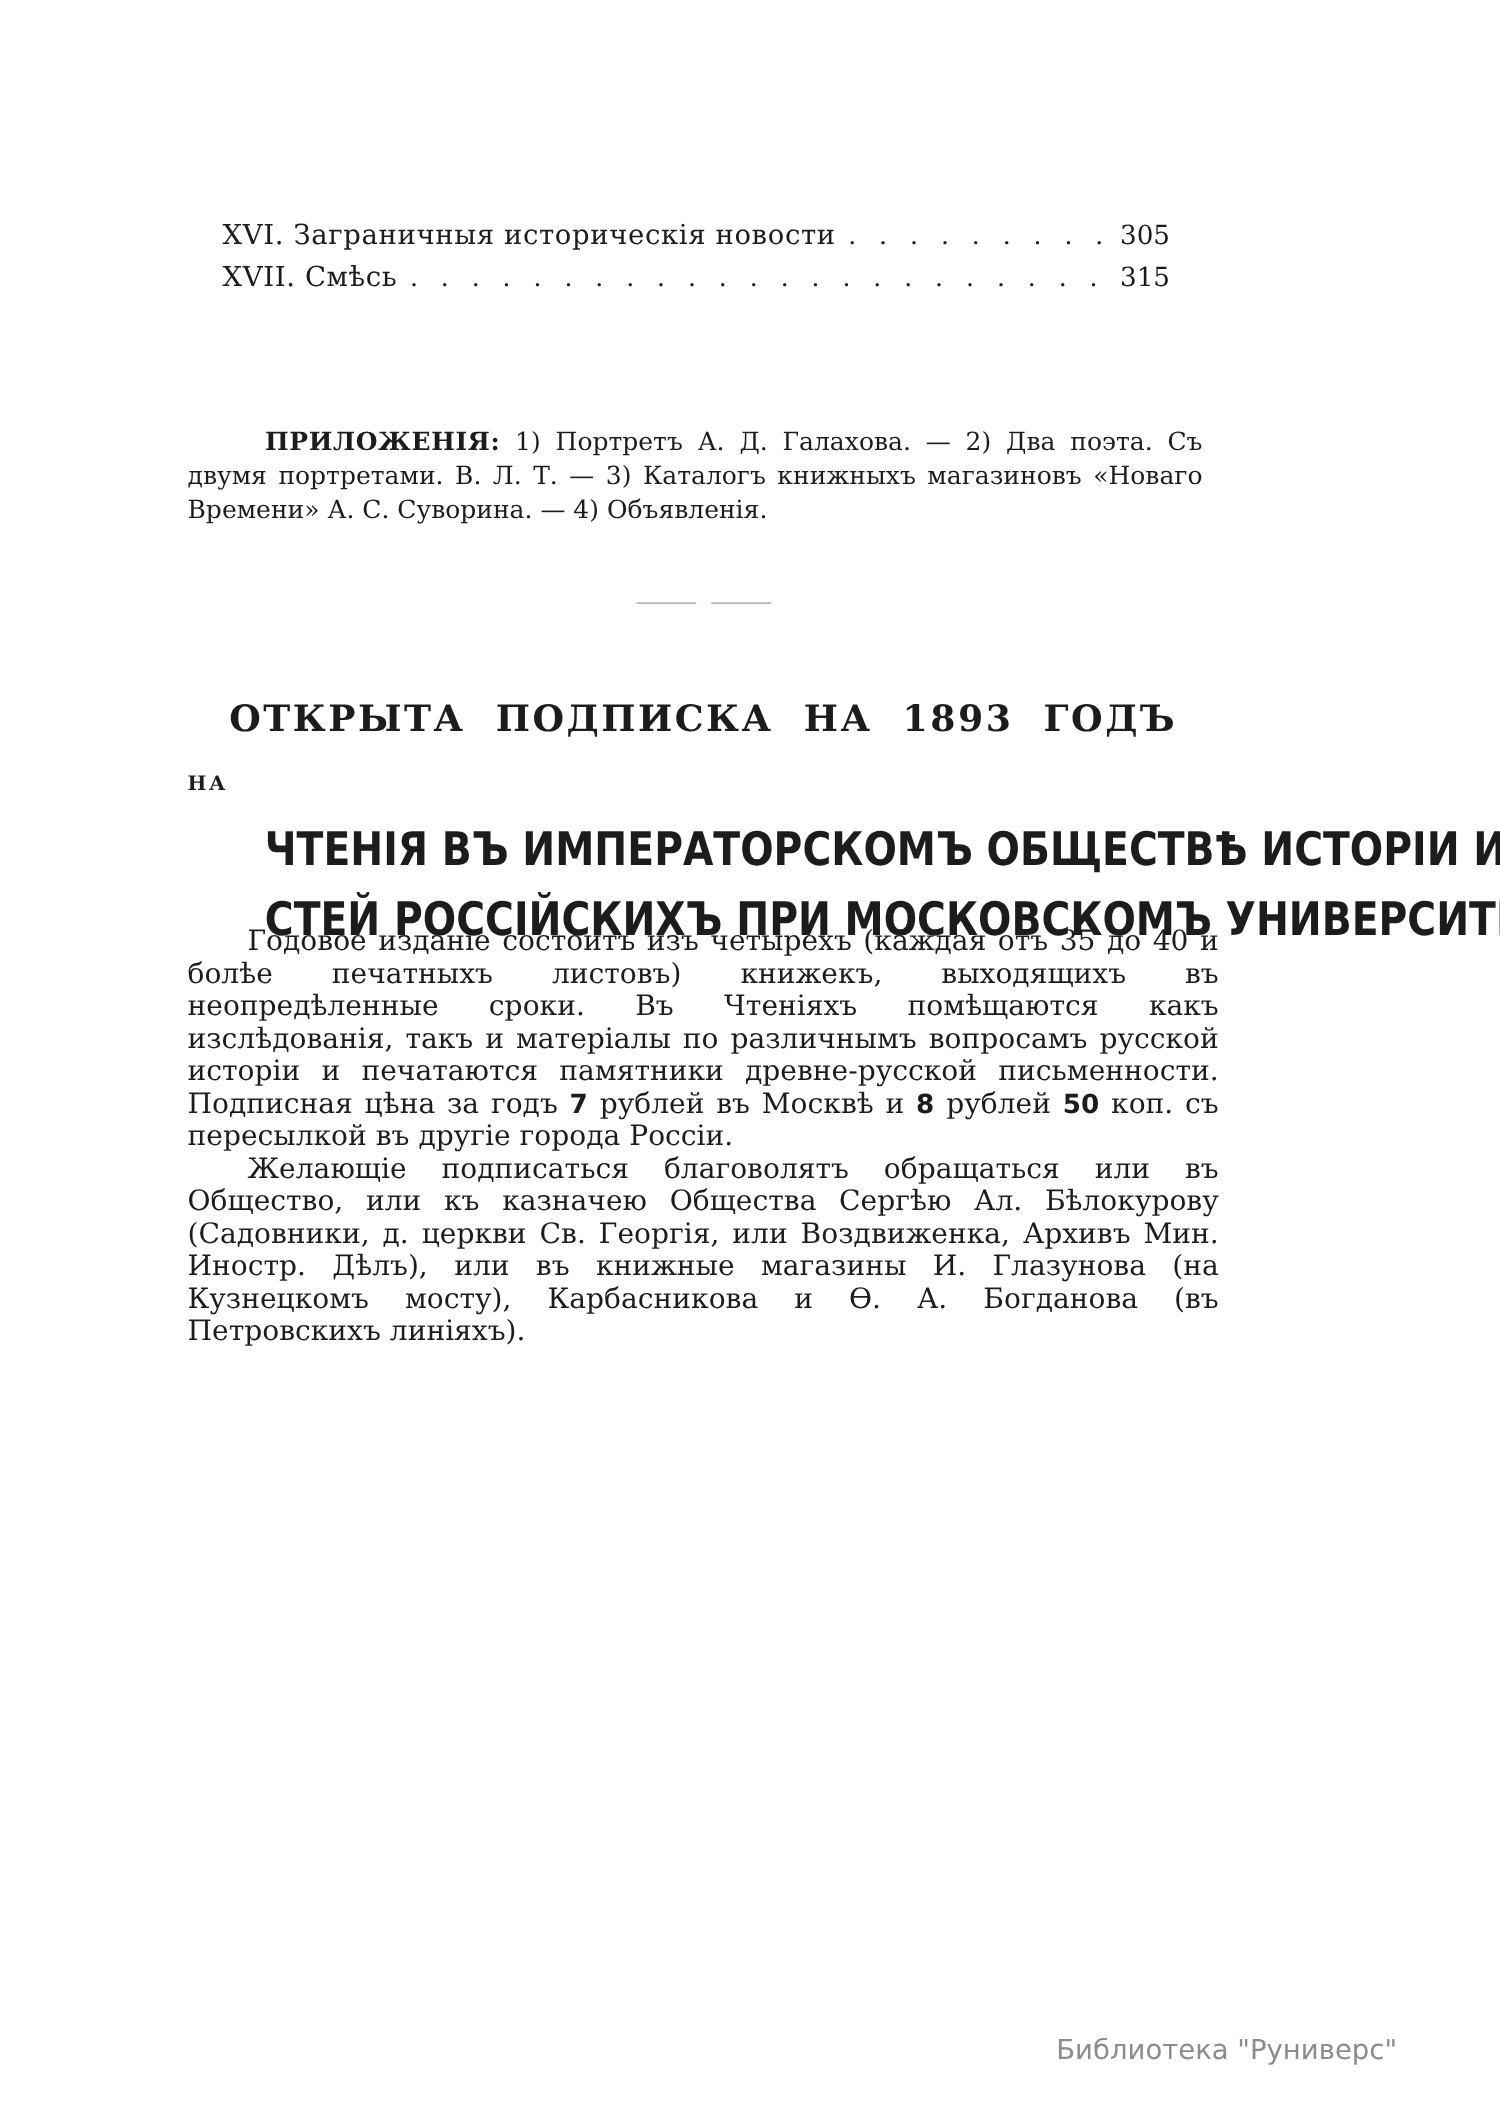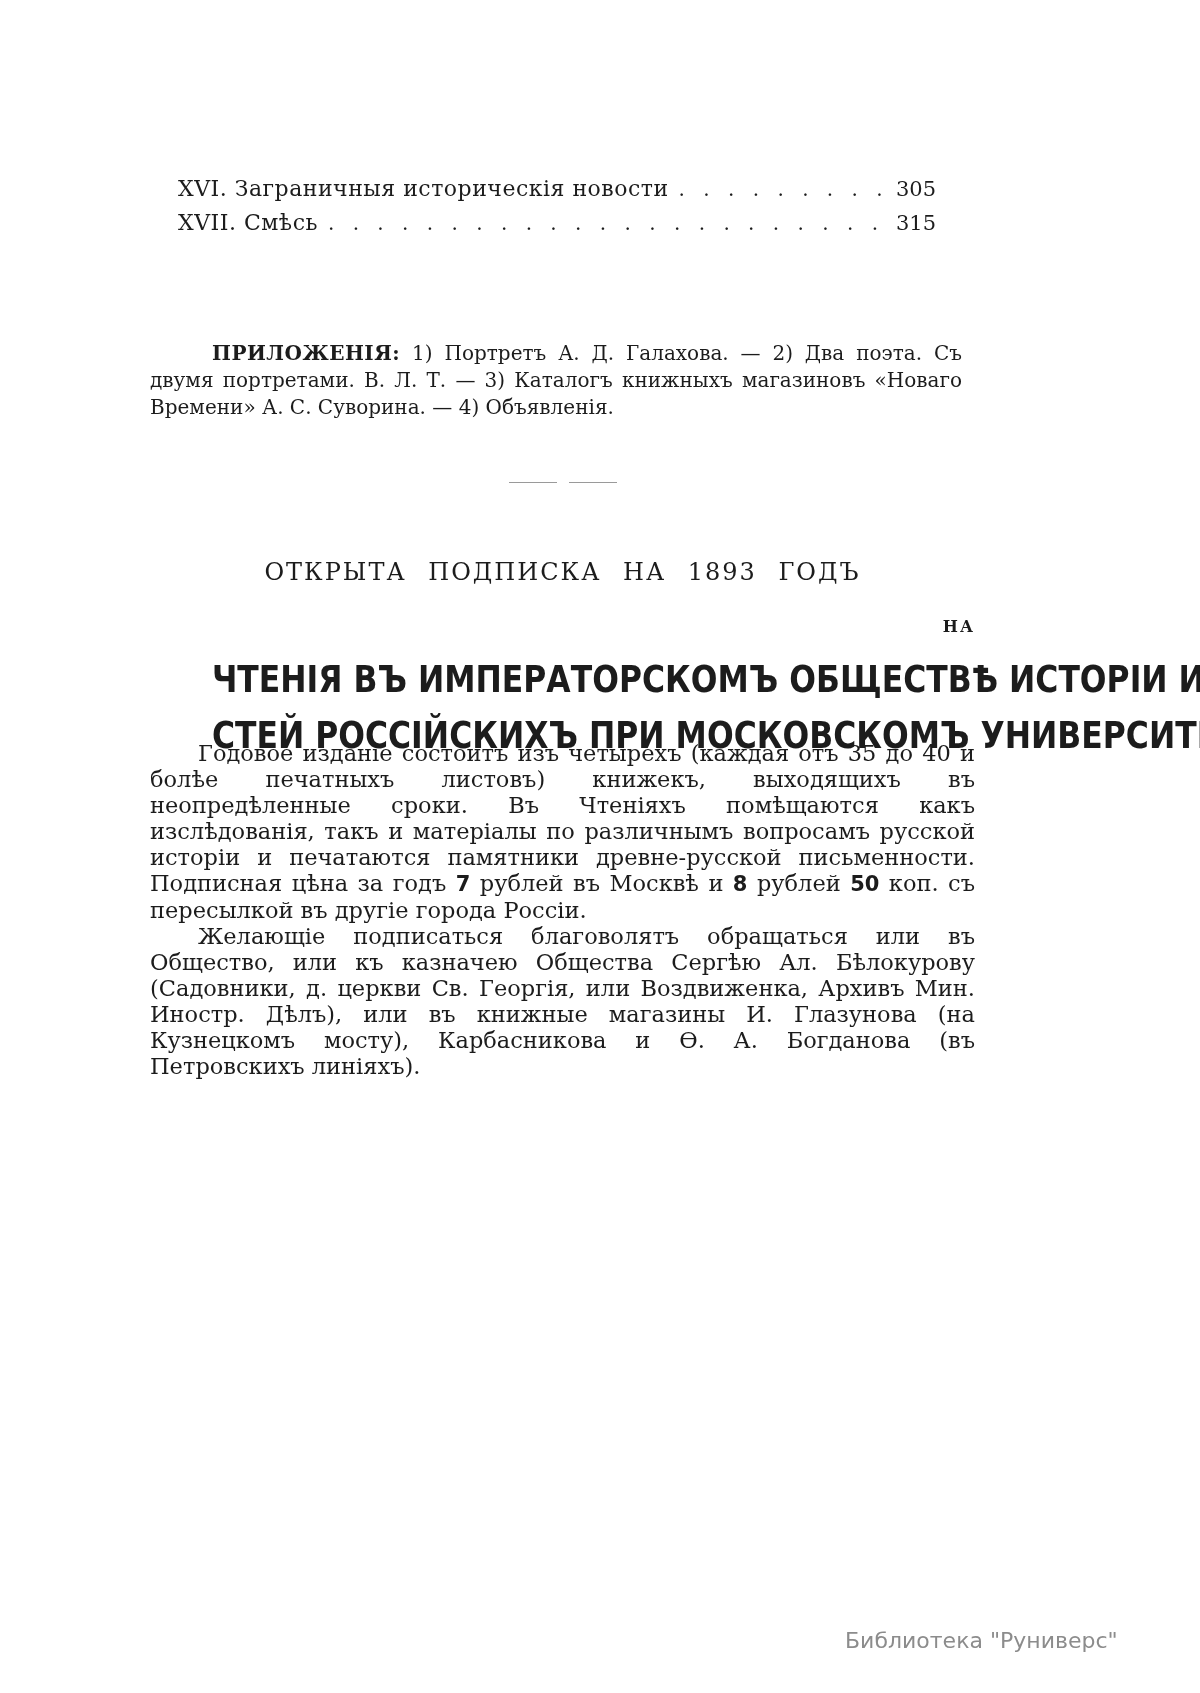--- a/index.html
+++ b/index.html
@@ -46,26 +46,26 @@
   
   .divider {
     position: absolute; top: 482px; left: 150px; width: 825px;
     display: flex; justify-content: center; gap: 12px;
   }
   .divider span { width: 48px; border-top: 1px solid #9a9a9a; }
 
   
   .ann-title {
     position: absolute; top: 558px; left: 150px; width: 825px; margin: 0;
-    text-align: center; font-size: 24px; font-weight: normal;
+    text-align: center; font-size: 29px; font-weight: bold;
     letter-spacing: 2px; word-spacing: 12px;
   }
   .ann-na {
     position: absolute; top: 617px; left: 150px; width: 825px;
-    text-align: right; font-size: 16px; letter-spacing: 2px; font-weight: bold;
+    text-align: left; font-size: 16px; letter-spacing: 2px; font-weight: bold;
   }
   .ann-soc {
     position: absolute; top: 652px; left: 150px; width: 825px;
     text-align: center;
     font-family: "DejaVu Sans", sans-serif;
     font-weight: bold; font-size: 37px; line-height: 56px;
     transform: scaleX(0.85); transform-origin: center;
     white-space: nowrap;
   }
 

